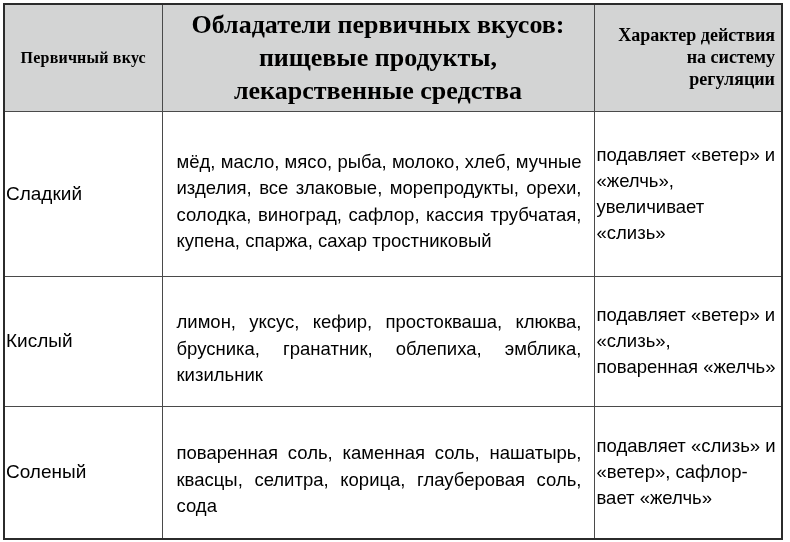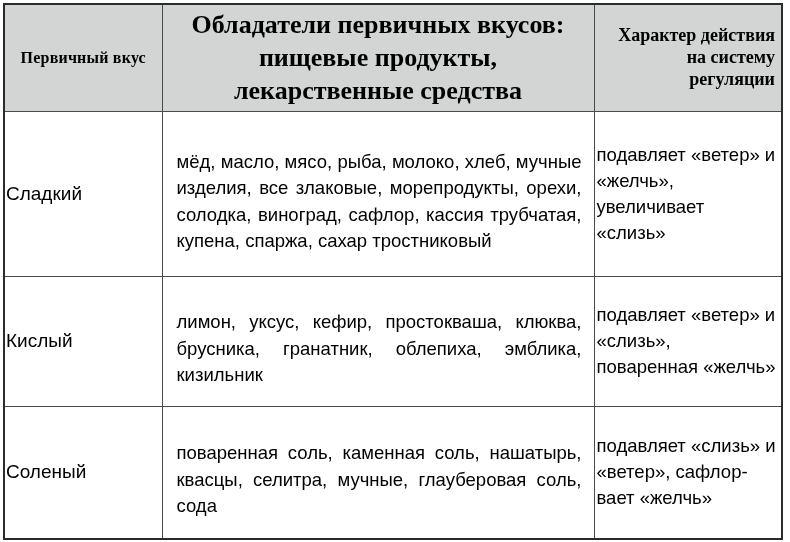--- a/index.html
+++ b/index.html
@@ -105,18 +105,18 @@
         <td class="cell-holders">мёд, масло, мясо, рыба, молоко, хлеб, мучные изделия, все злаковые, море­продукты, орехи, солодка, виноград, сафлор, кассия трубчатая, купена, спаржа, сахар тростниковый</td>
         <td class="cell-effect">подавляет «ве­тер» и «желчь», увеличивает «слизь»</td>
       </tr>
       <tr class="row-sour">
         <td class="cell-taste">Кислый</td>
         <td class="cell-holders">лимон, уксус, кефир, простокваша, клюква, брусника, гранатник, облепи­ха, эмблика, кизильник</td>
         <td class="cell-effect">подавляет «ве­тер» и «слизь», поваренная «желчь»</td>
       </tr>
       <tr class="row-salty">
         <td class="cell-taste">Соленый</td>
-        <td class="cell-holders">поваренная соль, каменная соль, нашатырь, квасцы, селитра, мучные, глауберовая соль, сода</td>
+        <td class="cell-holders">поваренная соль, каменная соль, нашатырь, квасцы, селитра, корица, глауберовая соль, сода</td>
         <td class="cell-effect">подавляет «слизь» и «ве­тер», сафлор­вает «желчь»</td>
       </tr>
     </tbody>
   </table>
 </div>
 
 </body></html>

